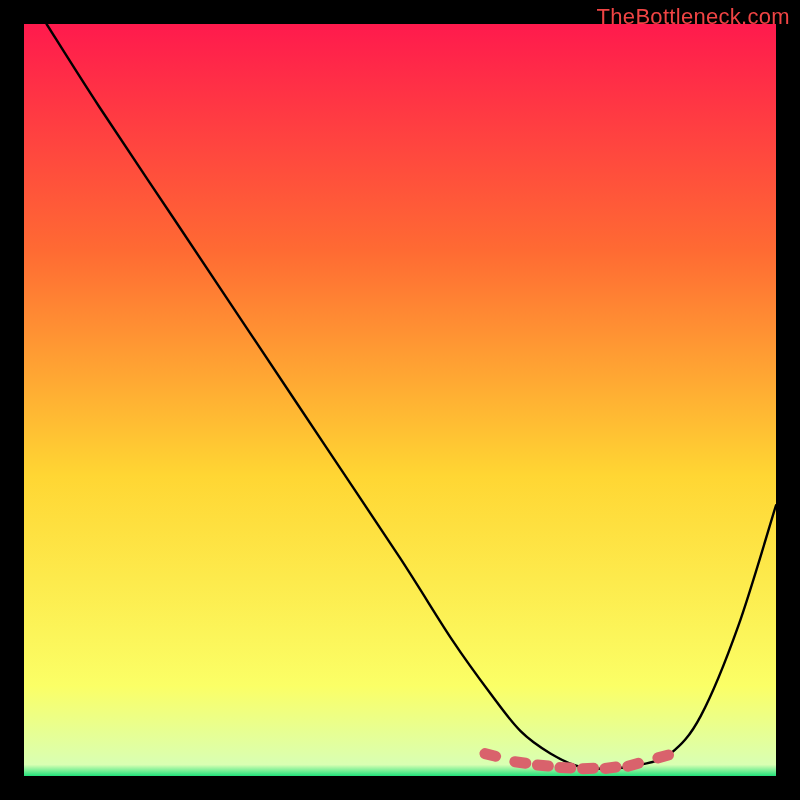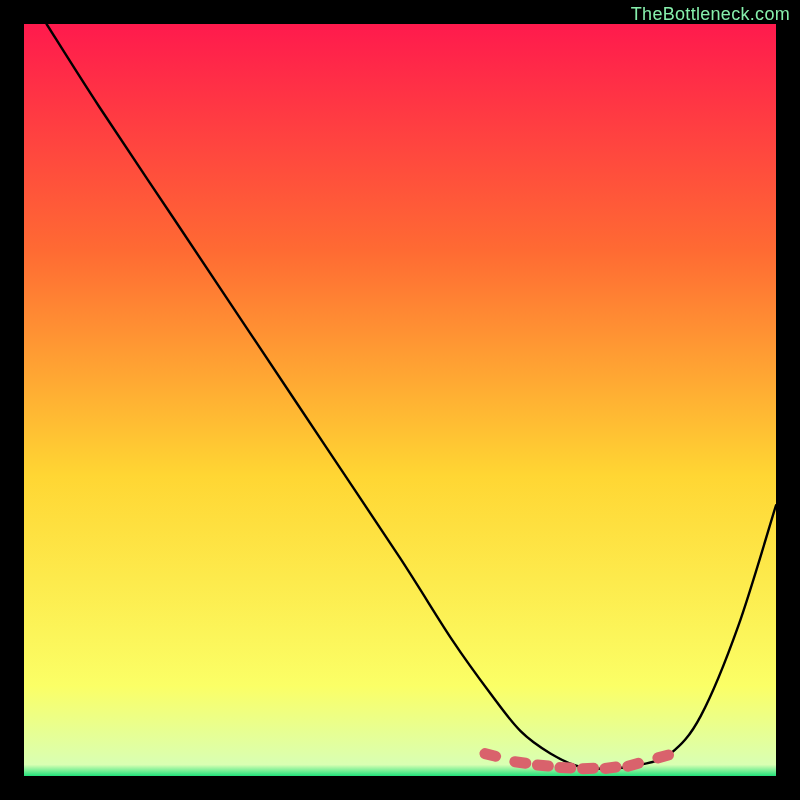--- a/index.html
+++ b/index.html
@@ -16,23 +16,23 @@
     left: 24px;
     top: 24px;
     width: 752px;
     height: 752px;
     background: #000;
   }
   .attribution {
     position: absolute;
     top: 4px;
     right: 10px;
-    font-size: 18px;
+    font-size: 22px;
     font-weight: 500;
-    color: #86efac;
+    color: #ef4444;
     letter-spacing: 0.3px;
     z-index: 10;
   }
   .plot {
     position: absolute;
     left: 24px;
     top: 24px;
     width: 752px;
     height: 752px;
   }

